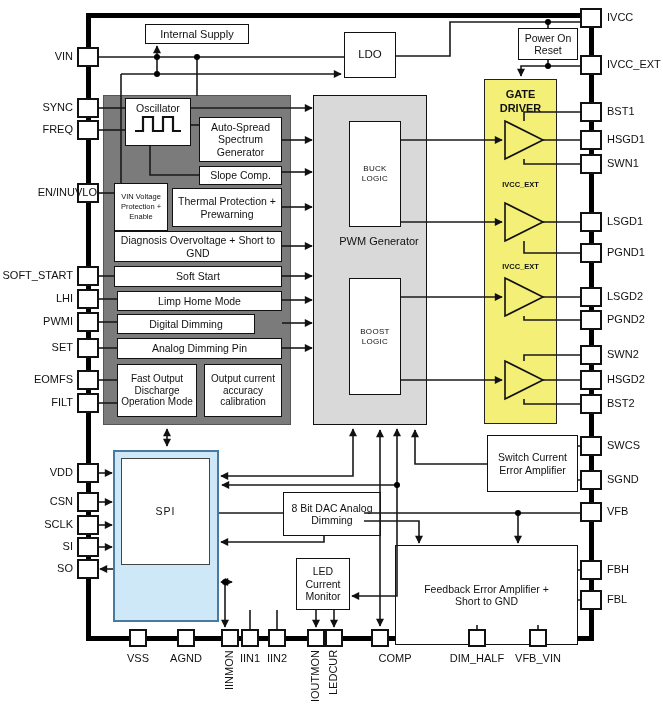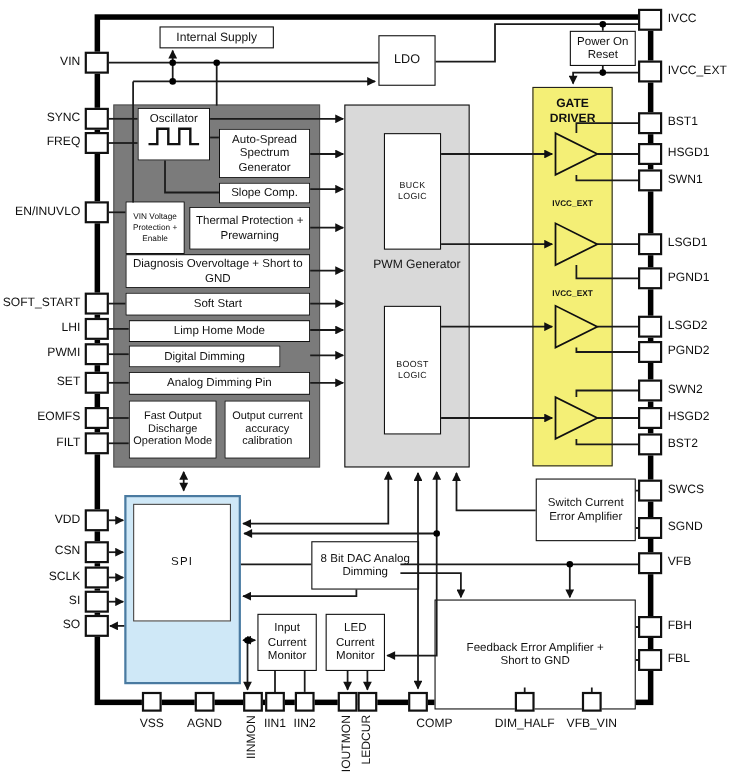--- a/index.html
+++ b/index.html
@@ -66,42 +66,41 @@
   <div class="box small" style="left:349px;top:278px;width:52px;height:117px;letter-spacing:.3px;">BOOST LOGIC</div>
 
   <div class="box" style="left:487px;top:435px;width:91px;height:57px;">Switch Current Error Amplifier</div>
   <div class="box" style="left:395px;top:545px;width:183px;height:100px;">
     <span style="display:block;width:138px;">Feedback Error Amplifier + Short to GND</span>
   </div>
 
   <div class="box" style="left:121px;top:458px;width:89px;height:107px;border-color:#444;letter-spacing:1px;">SPI</div>
 
   <div class="box" style="left:283px;top:492px;width:98px;height:44px;">8 Bit DAC Analog Dimming</div>
-  <div class="box" style="left:234px;top:558px;width:54px;height:52px;">Input Current Monitor</div>
   <div class="box" style="left:296px;top:558px;width:54px;height:52px;">LED Current Monitor</div>
 
   <div class="pinL" style="top:47px;"></div>
   <div class="pinL" style="top:98px;"></div>
   <div class="pinL" style="top:120px;"></div>
   <div class="pinL" style="top:183px;"></div>
   <div class="pinL" style="top:266px;"></div>
   <div class="pinL" style="top:289px;"></div>
   <div class="pinL" style="top:312px;"></div>
   <div class="pinL" style="top:338px;"></div>
   <div class="pinL" style="top:370px;"></div>
   <div class="pinL" style="top:393px;"></div>
   <div class="pinL" style="top:463px;"></div>
   <div class="pinL" style="top:492px;"></div>
   <div class="pinL" style="top:515px;"></div>
   <div class="pinL" style="top:537px;"></div>
   <div class="pinL" style="top:559px;"></div>
   <div class="lblL" style="top:50px;">VIN</div>
   <div class="lblL" style="top:101px;">SYNC</div>
   <div class="lblL" style="top:123px;">FREQ</div>
-  <div class="lblL" style="top:186px;">EN/INUVLO</div>
+  <div class="lblL" style="top:186px;margin-left:24px;">EN/INUVLO</div>
   <div class="lblL" style="top:269px;">SOFT_START</div>
   <div class="lblL" style="top:292px;">LHI</div>
   <div class="lblL" style="top:315px;">PWMI</div>
   <div class="lblL" style="top:341px;">SET</div>
   <div class="lblL" style="top:373px;">EOMFS</div>
   <div class="lblL" style="top:396px;">FILT</div>
   <div class="lblL" style="top:466px;">VDD</div>
   <div class="lblL" style="top:495px;">CSN</div>
   <div class="lblL" style="top:518px;">SCLK</div>
   <div class="lblL" style="top:540px;">SI</div>

